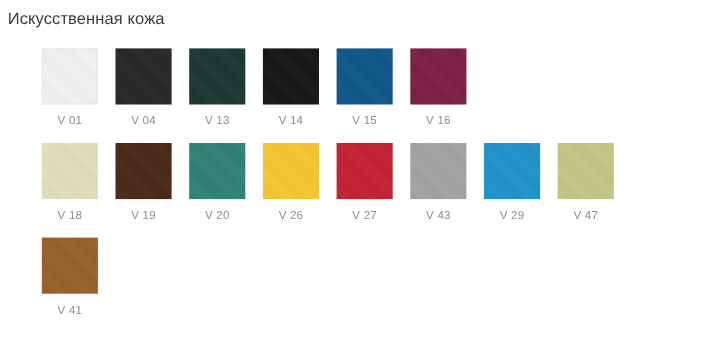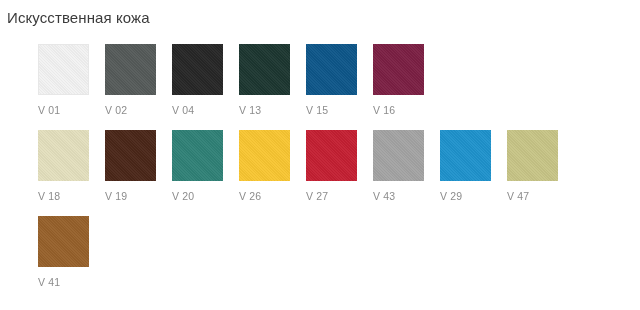--- a/index.html
+++ b/index.html
@@ -40,21 +40,21 @@
     display: flex;
     flex-direction: row;
     align-items: flex-start;
     margin-bottom: 13px;
   }
   .swatch-cell {
     width: 51px;
     margin-right: 16px;
     display: flex;
     flex-direction: column;
-    align-items: flex-start;
+    align-items: center;
   }
   .swatch {
     width: 51px;
     height: 51px;
     box-sizing: border-box;
     position: relative;
   }
   .swatch::after {
     content: "";
     position: absolute;
@@ -86,30 +86,30 @@
 
   <div class="title">Искусственная кожа</div>
 
   <div class="grid">
       <div class="row">
         <div class="swatch-cell">
           <div class="swatch light" style="background-color: rgb(242, 242, 242);"></div>
           <div class="swatch-label">V 01</div>
         </div>
         <div class="swatch-cell">
-          <div class="swatch" style="background-color: rgb(85, 90, 89);"></div>
-          <div class="swatch-label">V 02</div>
-        </div>
-        <div class="swatch-cell">
           <div class="swatch" style="background-color: rgb(38, 38, 38);"></div>
           <div class="swatch-label">V 04</div>
         </div>
         <div class="swatch-cell">
           <div class="swatch" style="background-color: rgb(28, 54, 48);"></div>
           <div class="swatch-label">V 13</div>
+        </div>
+        <div class="swatch-cell">
+          <div class="swatch" style="background-color: rgb(21, 21, 21);"></div>
+          <div class="swatch-label">V 14</div>
         </div>
         <div class="swatch-cell">
           <div class="swatch" style="background-color: rgb(13, 86, 137);"></div>
           <div class="swatch-label">V 15</div>
         </div>
         <div class="swatch-cell">
           <div class="swatch" style="background-color: rgb(123, 31, 67);"></div>
           <div class="swatch-label">V 16</div>
         </div>
       </div>

